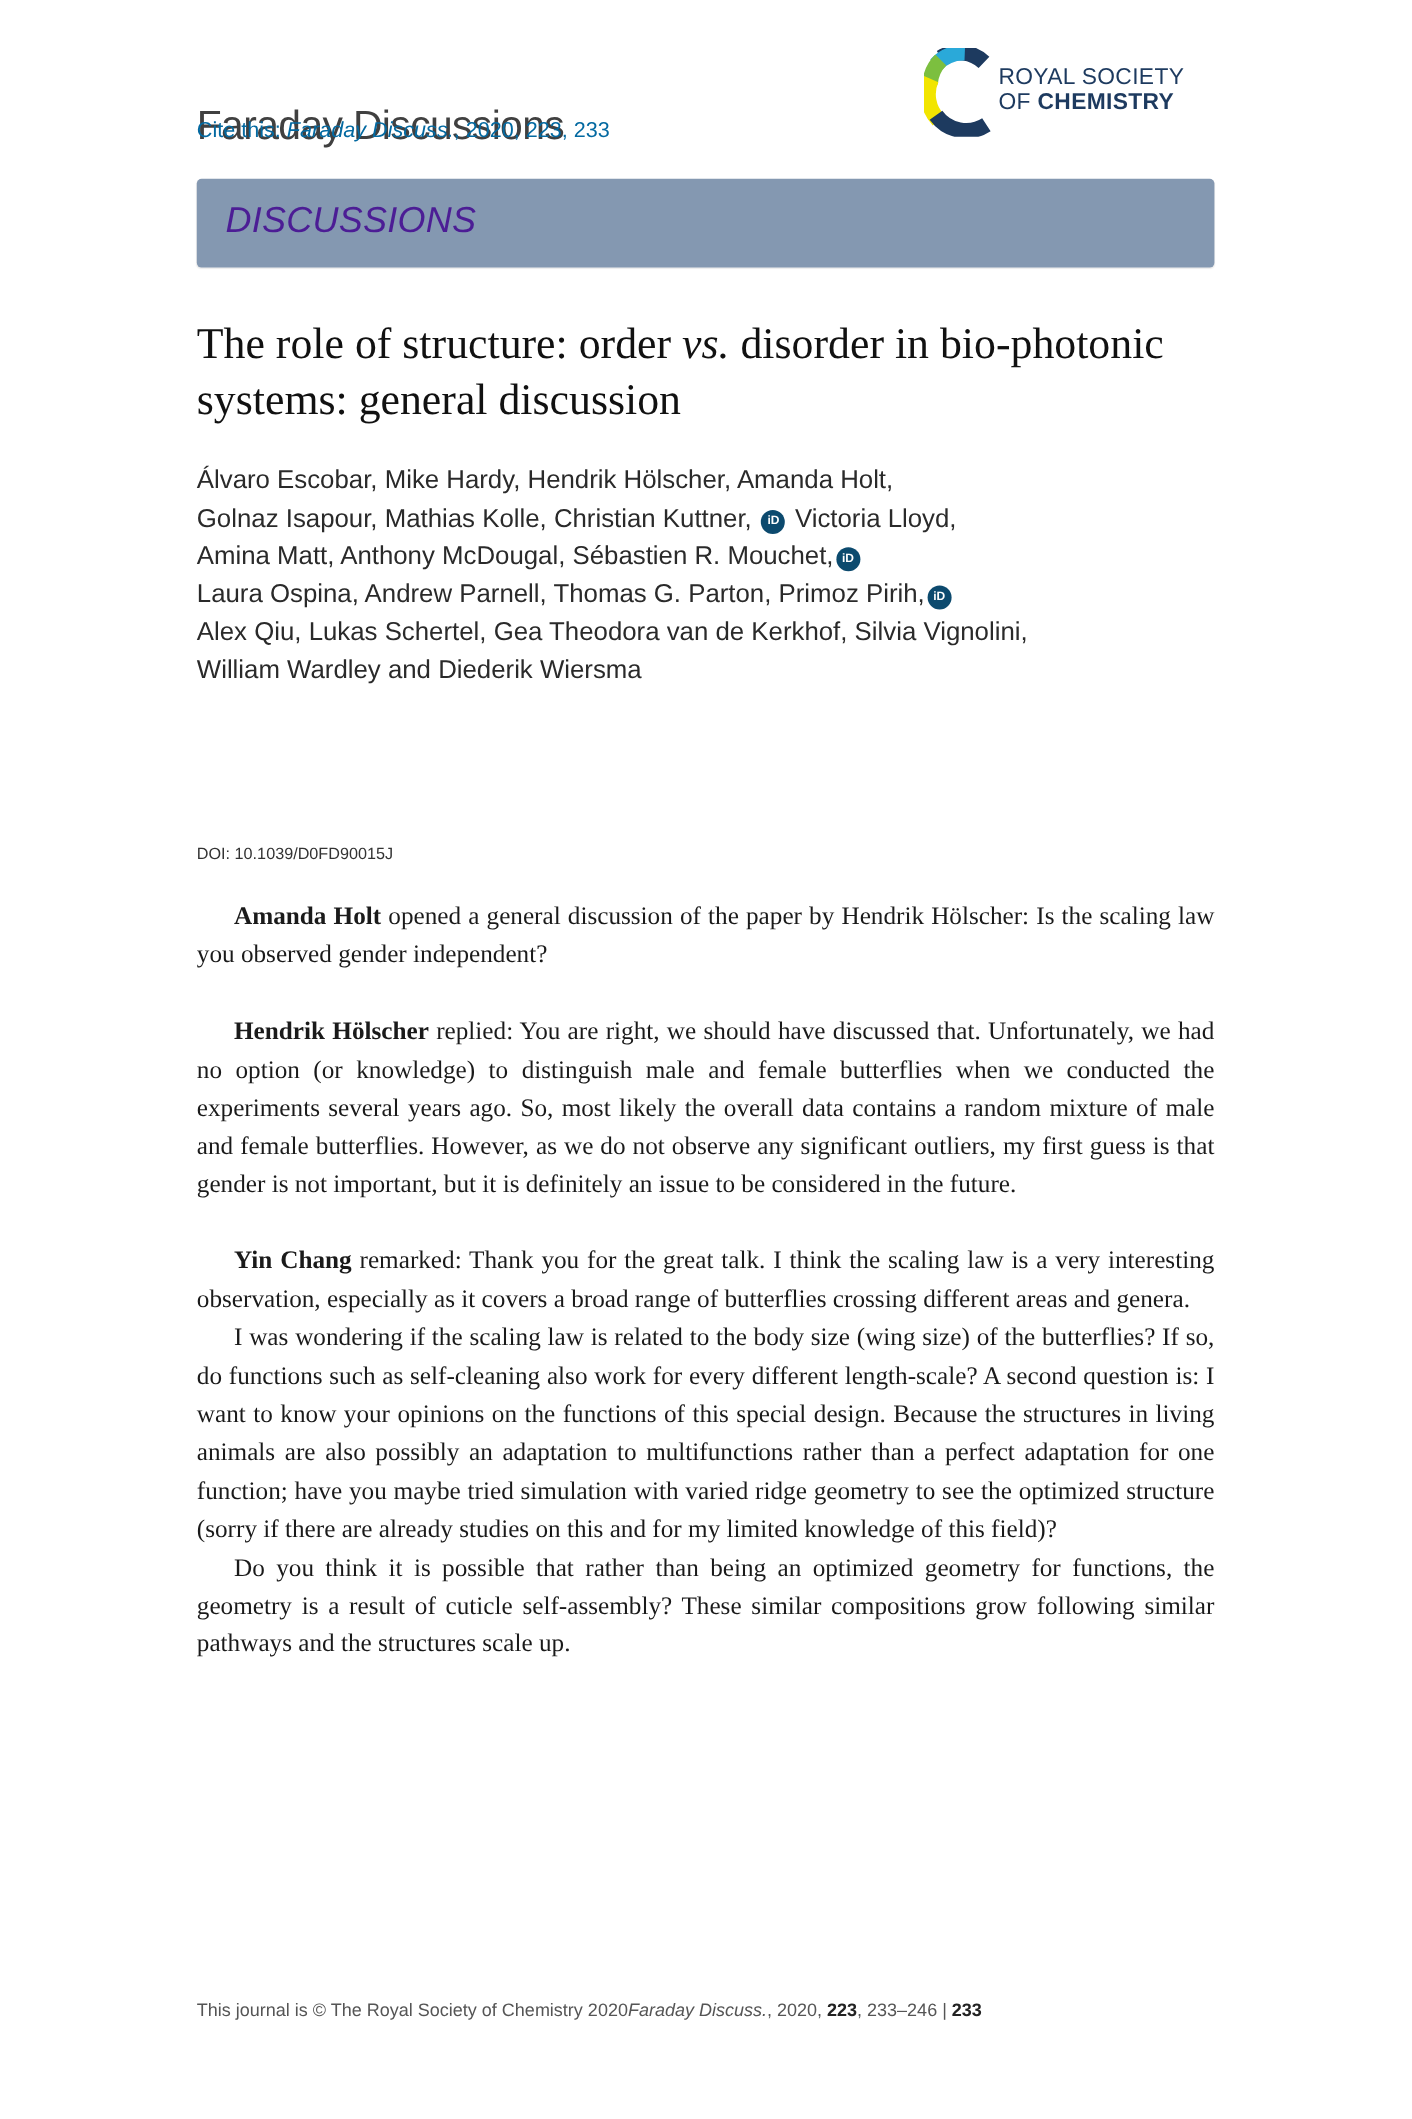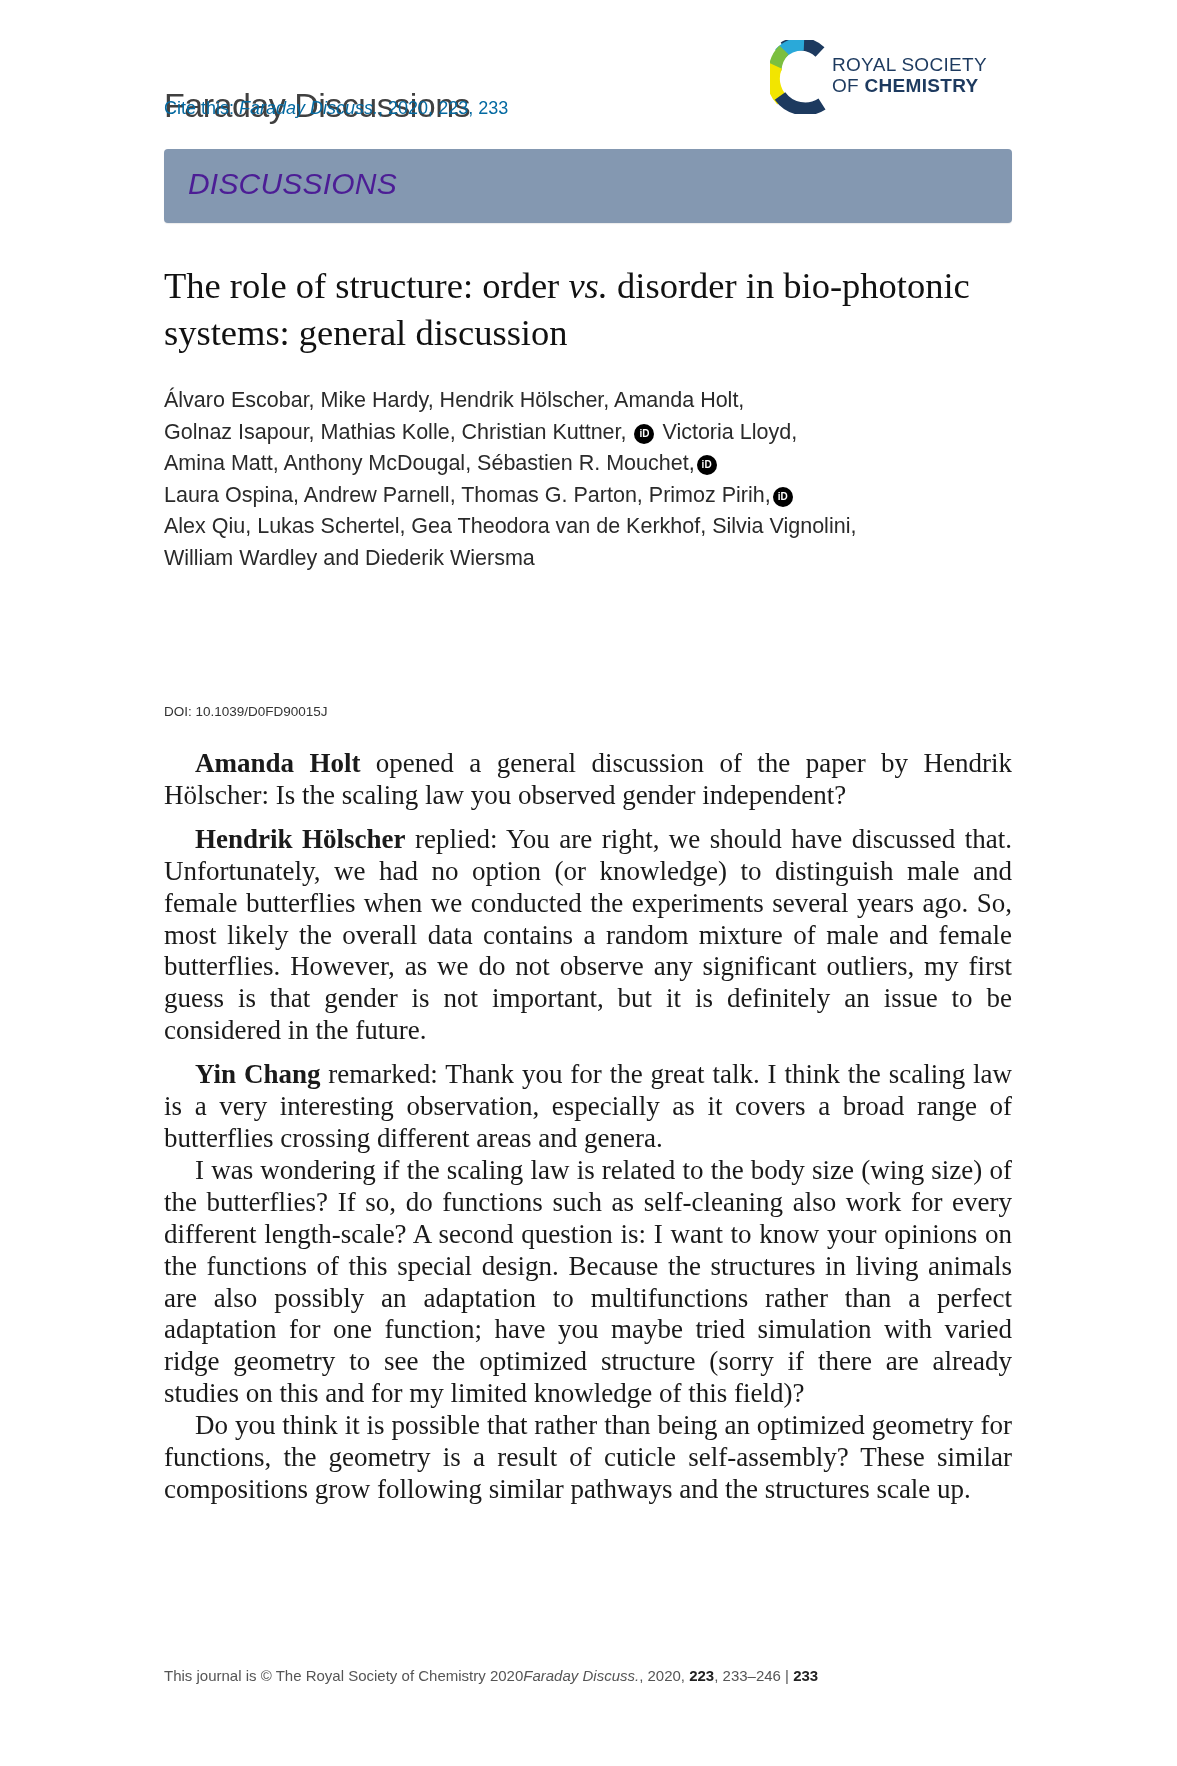--- a/index.html
+++ b/index.html
@@ -16,27 +16,27 @@
   #rsc-text { position: absolute; left: 62px; top: 14px; color: #1d3a5f; line-height: 21px; font-size: 19px; letter-spacing: 0.3px; white-space: nowrap; }
   #rsc-text b { font-weight: 700; }
 
   #banner { left: 164px; top: 149px; width: 848px; height: 74px; background: #8498b1; border-radius: 4px; box-shadow: 0 1px 1px rgba(0,0,0,0.08); }
   #banner-label { position: absolute; left: 24px; top: 18px; font-size: 30px; color: #4c1d95; letter-spacing: 0.2px; font-style: italic; }
 
   #title { left: 164px; top: 262px; width: 860px; font-size: 36.5px; line-height: 47px; color: #111; font-weight: 400; font-family: Liberation Serif, serif; }
   #title i { font-style: italic; }
 
   #authors { left: 164px; top: 385px; width: 860px; font-size: 21.5px; line-height: 31.6px; color: #2a2a2a; }
-  .orcid { display: inline-block; width: 20px; height: 20px; border-radius: 50%; background: #000000; color: #fff; font-size: 10px; line-height: 20px; text-align: center; vertical-align: 2px; font-weight: 700; margin: 0 2px; }
+  .orcid { display: inline-block; width: 20px; height: 20px; border-radius: 50%; background: #0c4a6e; color: #fff; font-size: 10px; line-height: 20px; text-align: center; vertical-align: 2px; font-weight: 700; margin: 0 2px; }
 
   #doi { left: 164px; top: 704px; font-size: 13.5px; color: #333; }
 
-  #body { left: 164px; top: 748px; width: 848px; font-size: 27px; line-height: 31.9px; color: #1a1a1a; }
+  #body { left: 164px; top: 748px; width: 848px; font-size: 21px; line-height: 31.9px; color: #1a1a1a; }
   #body p { margin: 0; text-align: justify; text-indent: 31px; }
-  #body p.gap { margin-top: 12px; }
+  #body p.gap { margin-top: 32px; }
   #body b { font-weight: 700; }
 
   #footer { left: 164px; top: 1667px; width: 848px; font-size: 15px; color: #555; white-space: nowrap; }
   #footer i { font-style: italic; }
   #footer b { font-weight: 700; color: #222; }
 </style>
 </head>
 <body>
 
 <div id="journal-name" class="abs sans">Faraday Discussions</div>

